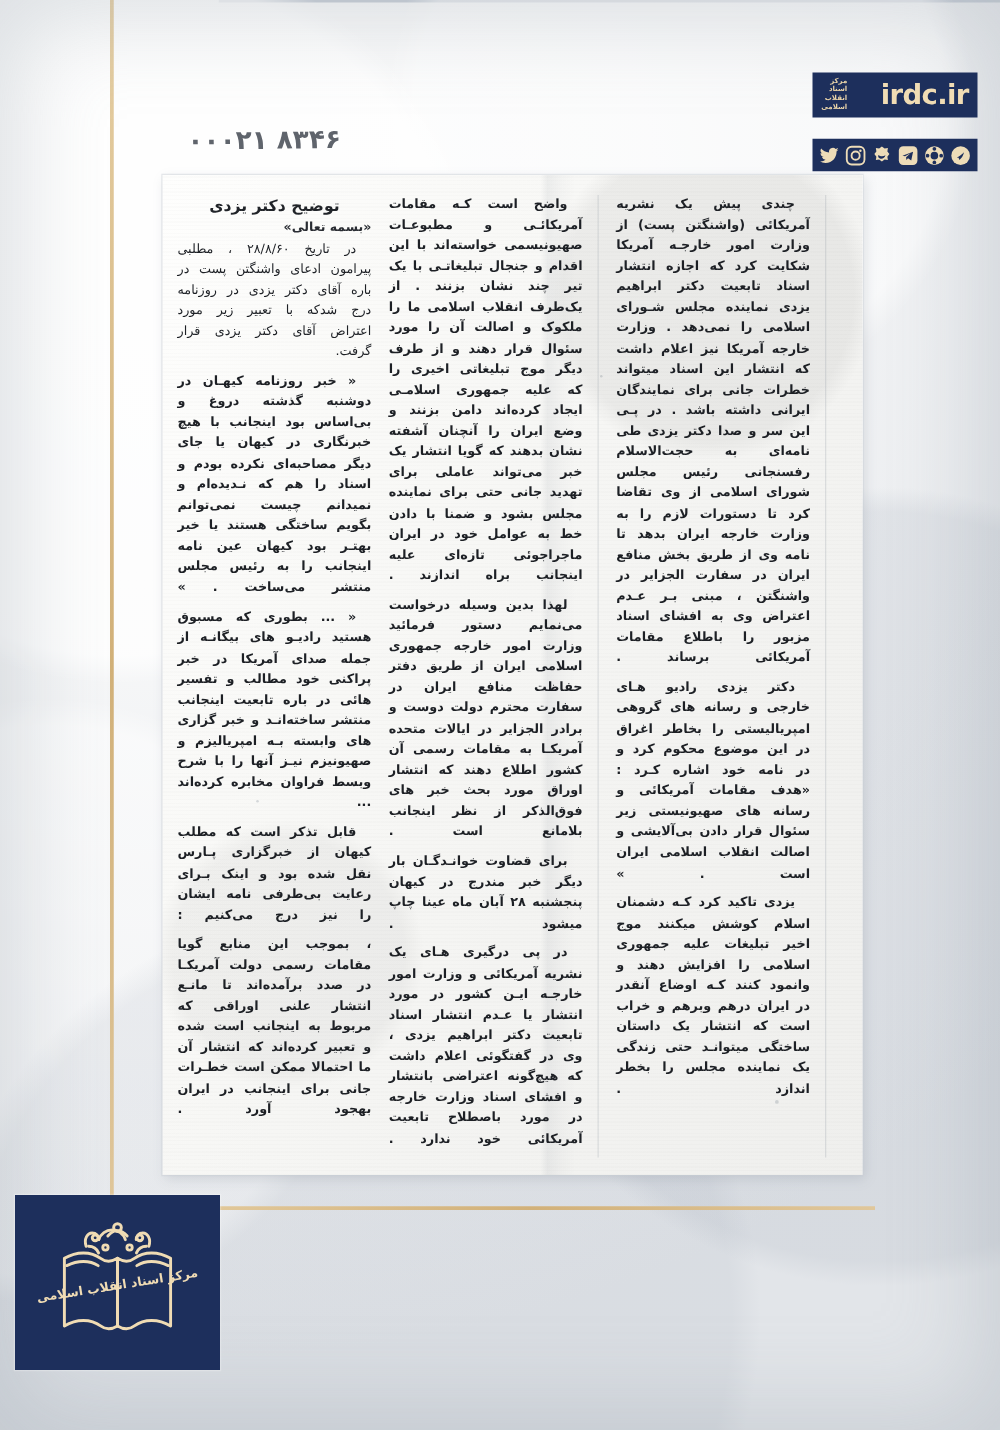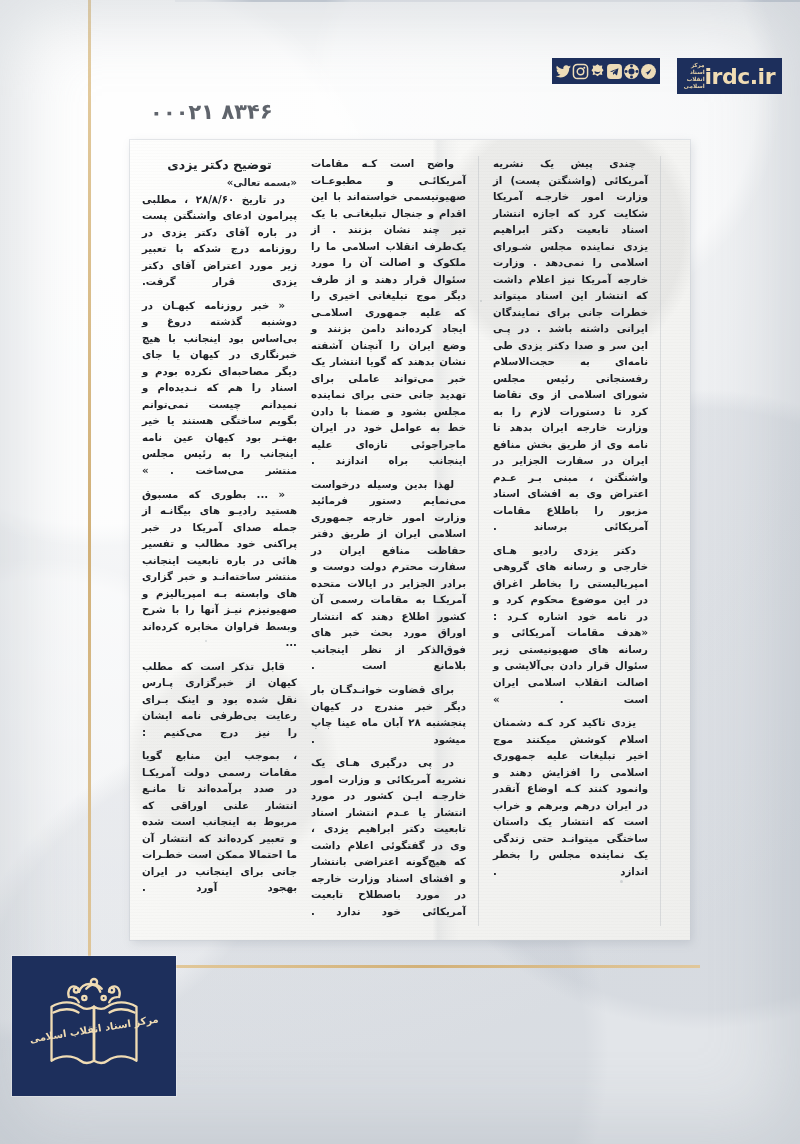--- a/index.html
+++ b/index.html
@@ -135,27 +135,27 @@
     font-size:10.2px;
     line-height:1.62;
     color:#1f2227;
     margin:0 0 7px 0;
     word-spacing:1px;
     text-indent:12px;
     font-weight:700;
     filter:blur(.18px);
   }
   .para.no-indent{text-indent:0;}
-  .para.lede{font-weight:700;}
+  .para.lede{font-weight:400;}
 
   
   #brand-block{
     position:absolute;right:18px;top:58px;
     width:132px;
-    display:flex;flex-direction:row;gap:17px;
+    display:flex;flex-direction:column;gap:17px;
     z-index:6;
     margin-left:24px;
   }
   #brand-wordmark{
     background:#1d2f5c;
     height:36px;
     display:flex;align-items:center;justify-content:space-between;
     padding:0 7px;
     box-sizing:border-box;
   }

